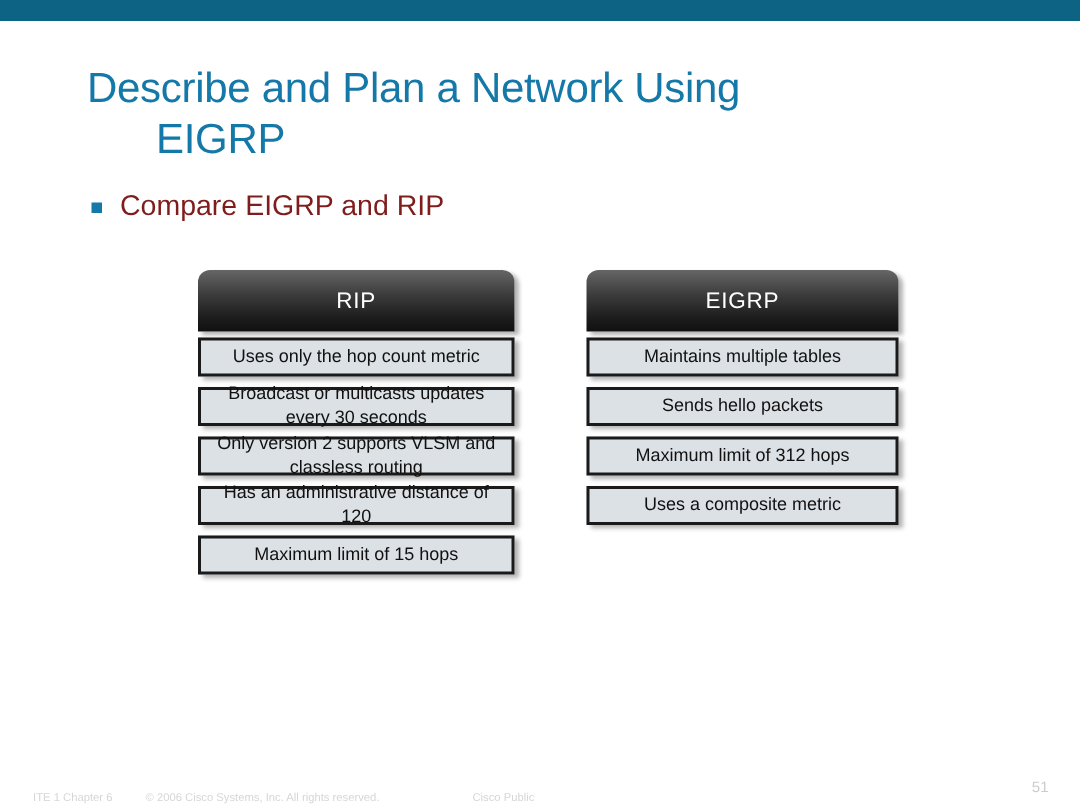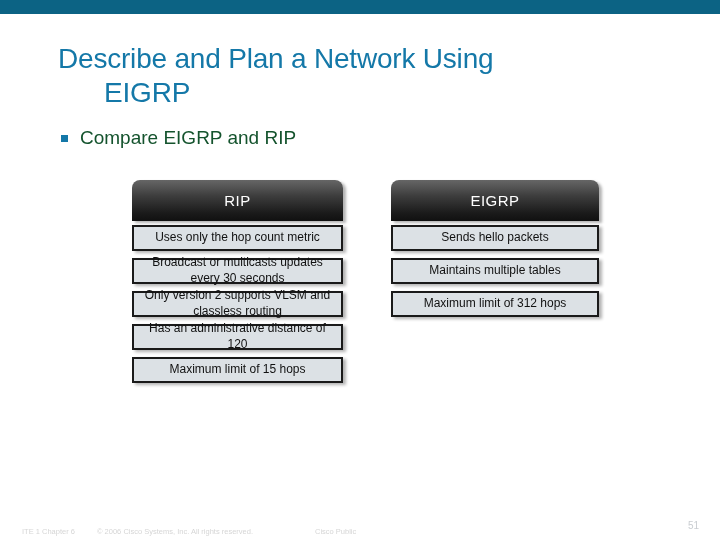--- a/index.html
+++ b/index.html
@@ -36,21 +36,21 @@
   }
   .bullet-square {
     width:7px; height:7px;
     background:#1478A8;
     margin-top:8px;
     flex:0 0 auto;
   }
   .bullet-text {
     margin-left:12px;
     font-size:19px;
-    color:#14532d;
+    color:#7f1d1d;
   }
 
   
   .column { position:absolute; top:180px; }
   .column.rip   { left:132px; width:211px; }
   .column.eigrp { left:391px; width:208px; }
 
   .col-header {
     height:41px;
     margin-bottom:4px;
@@ -114,21 +114,22 @@
   <div class="col-header">RIP</div>
   <div class="cell">Uses only the hop count metric</div>
   <div class="cell">Broadcast or multicasts updates every 30 seconds</div>
   <div class="cell">Only version 2 supports VLSM and classless routing</div>
   <div class="cell">Has an administrative distance of 120</div>
   <div class="cell">Maximum limit of 15 hops</div>
 </div>
 
 <div class="column eigrp">
   <div class="col-header">EIGRP</div>
+  <div class="cell">Maintains multiple tables</div>
   <div class="cell">Sends hello packets</div>
-  <div class="cell">Maintains multiple tables</div>
   <div class="cell">Maximum limit of 312 hops</div>
+  <div class="cell">Uses a composite metric</div>
 </div>
 
 <div class="footer-item f-course">ITE 1 Chapter 6</div>
 <div class="footer-item f-copy">© 2006 Cisco Systems, Inc. All rights reserved.</div>
 <div class="footer-item f-class">Cisco Public</div>
 <div class="f-page">51</div>
 
 </body></html>

